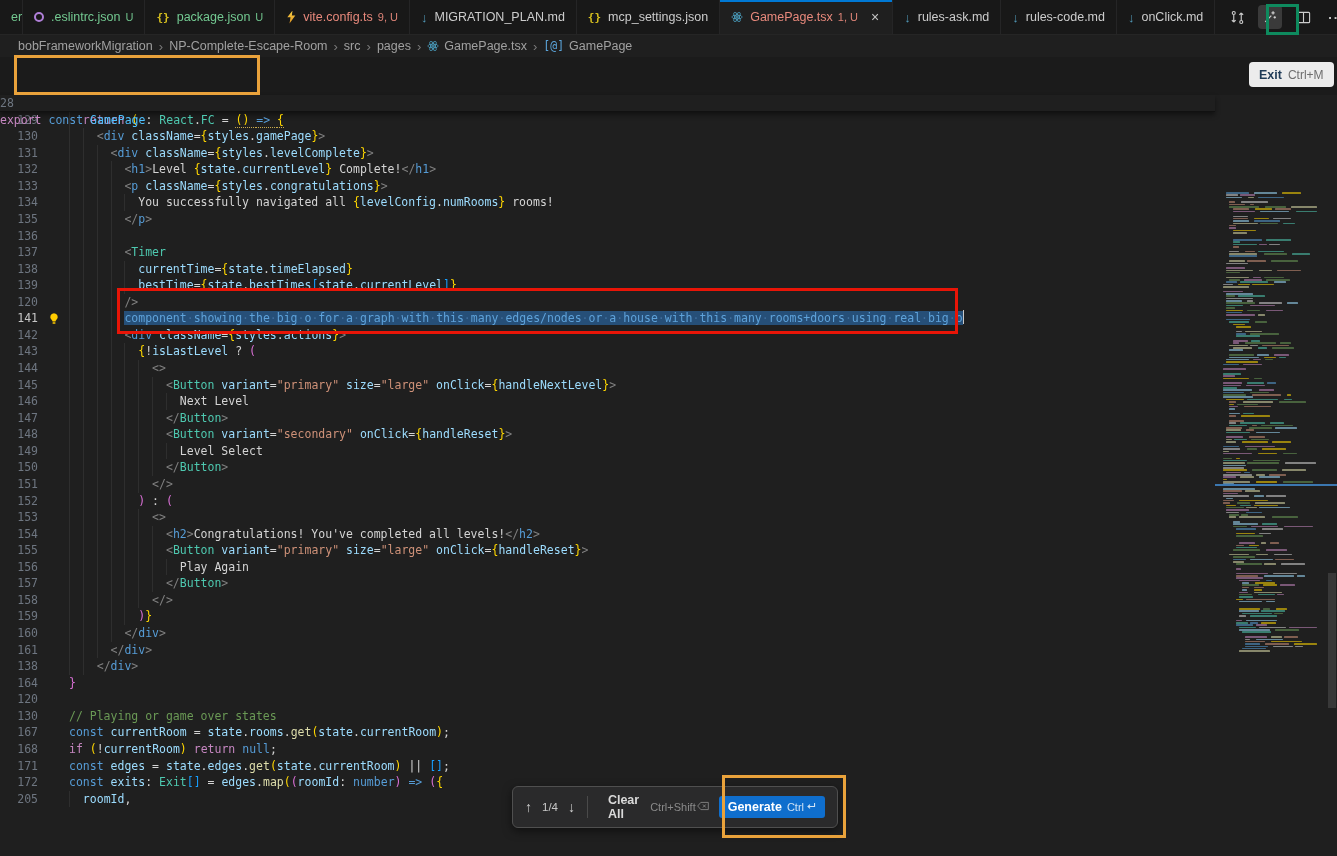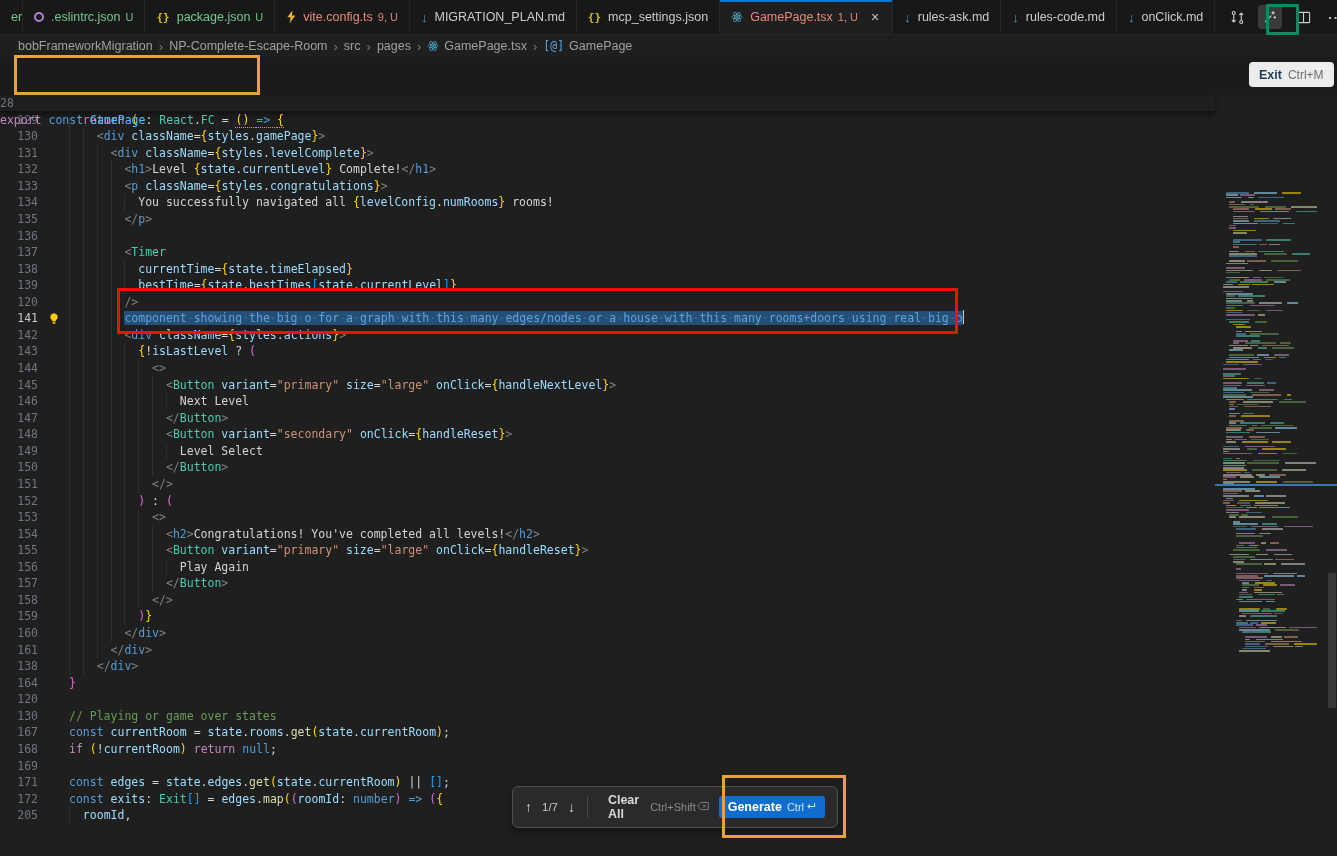--- a/index.html
+++ b/index.html
@@ -290,21 +290,20 @@
         <div class="line"><span class="ln">158</span><span class="glyph"></span><span class="lc"><span class="guide" style="left: 0ch;"></span><span class="guide" style="left: 2ch;"></span><span class="guide" style="left: 4ch;"></span><span class="guide" style="left: 6ch;"></span><span class="guide" style="left: 8ch;"></span><span class="guide" style="left: 10ch;"></span><span>            </span><span style="color: rgb(128, 128, 128);">&lt;/&gt;</span></span></div>
         <div class="line"><span class="ln">159</span><span class="glyph"></span><span class="lc"><span class="guide" style="left: 0ch;"></span><span class="guide" style="left: 2ch;"></span><span class="guide" style="left: 4ch;"></span><span class="guide" style="left: 6ch;"></span><span class="guide" style="left: 8ch;"></span><span>          </span><span style="color: rgb(218, 112, 214);">)</span><span style="color: rgb(255, 215, 0);">}</span></span></div>
         <div class="line"><span class="ln">160</span><span class="glyph"></span><span class="lc"><span class="guide" style="left: 0ch;"></span><span class="guide" style="left: 2ch;"></span><span class="guide" style="left: 4ch;"></span><span class="guide" style="left: 6ch;"></span><span>        </span><span style="color: rgb(128, 128, 128);">&lt;/</span><span style="color: rgb(86, 156, 214);">div</span><span style="color: rgb(128, 128, 128);">&gt;</span></span></div>
         <div class="line"><span class="ln">161</span><span class="glyph"></span><span class="lc"><span class="guide" style="left: 0ch;"></span><span class="guide" style="left: 2ch;"></span><span class="guide" style="left: 4ch;"></span><span>      </span><span style="color: rgb(128, 128, 128);">&lt;/</span><span style="color: rgb(86, 156, 214);">div</span><span style="color: rgb(128, 128, 128);">&gt;</span></span></div>
         <div class="line"><span class="ln">138</span><span class="glyph"></span><span class="lc"><span class="guide" style="left: 0ch;"></span><span class="guide" style="left: 2ch;"></span><span>    </span><span style="color: rgb(128, 128, 128);">&lt;/</span><span style="color: rgb(86, 156, 214);">div</span><span style="color: rgb(128, 128, 128);">&gt;</span></span></div>
         <div class="line"><span class="ln">164</span><span class="glyph"></span><span class="lc"><span></span><span style="color: rgb(218, 112, 214);">}</span></span></div>
         <div class="line"><span class="ln">120</span><span class="glyph"></span><span class="lc"><span></span></span></div>
         <div class="line"><span class="ln">130</span><span class="glyph"></span><span class="lc"><span></span><span style="color: rgb(106, 153, 85);">// Playing or game over states</span></span></div>
         <div class="line"><span class="ln">167</span><span class="glyph"></span><span class="lc"><span></span><span style="color: rgb(86, 156, 214);">const</span><span style="color: rgb(212, 212, 212);"> </span><span style="color: rgb(156, 220, 254);">currentRoom</span><span style="color: rgb(212, 212, 212);"> = </span><span style="color: rgb(156, 220, 254);">state</span><span style="color: rgb(212, 212, 212);">.</span><span style="color: rgb(156, 220, 254);">rooms</span><span style="color: rgb(212, 212, 212);">.</span><span style="color: rgb(220, 220, 170);">get</span><span style="color: rgb(255, 215, 0);">(</span><span style="color: rgb(156, 220, 254);">state</span><span style="color: rgb(212, 212, 212);">.</span><span style="color: rgb(156, 220, 254);">currentRoom</span><span style="color: rgb(255, 215, 0);">)</span><span style="color: rgb(212, 212, 212);">;</span></span></div>
         <div class="line"><span class="ln">168</span><span class="glyph"></span><span class="lc"><span></span><span style="color: rgb(197, 134, 192);">if</span><span style="color: rgb(212, 212, 212);"> </span><span style="color: rgb(255, 215, 0);">(</span><span style="color: rgb(212, 212, 212);">!</span><span style="color: rgb(156, 220, 254);">currentRoom</span><span style="color: rgb(255, 215, 0);">)</span><span style="color: rgb(212, 212, 212);"> </span><span style="color: rgb(197, 134, 192);">return</span><span style="color: rgb(212, 212, 212);"> </span><span style="color: rgb(86, 156, 214);">null</span><span style="color: rgb(212, 212, 212);">;</span></span></div>
-        <div class="line"><span class="ln">169</span><span class="glyph"></span><span class="lc"><span></span></span></div>
         <div class="line"><span class="ln">171</span><span class="glyph"></span><span class="lc"><span></span><span style="color: rgb(86, 156, 214);">const</span><span style="color: rgb(212, 212, 212);"> </span><span style="color: rgb(156, 220, 254);">edges</span><span style="color: rgb(212, 212, 212);"> = </span><span style="color: rgb(156, 220, 254);">state</span><span style="color: rgb(212, 212, 212);">.</span><span style="color: rgb(156, 220, 254);">edges</span><span style="color: rgb(212, 212, 212);">.</span><span style="color: rgb(220, 220, 170);">get</span><span style="color: rgb(255, 215, 0);">(</span><span style="color: rgb(156, 220, 254);">state</span><span style="color: rgb(212, 212, 212);">.</span><span style="color: rgb(156, 220, 254);">currentRoom</span><span style="color: rgb(255, 215, 0);">)</span><span style="color: rgb(212, 212, 212);"> || </span><span style="color: rgb(23, 159, 255);">[]</span><span style="color: rgb(212, 212, 212);">;</span></span></div>
         <div class="line"><span class="ln">172</span><span class="glyph"></span><span class="lc"><span></span><span style="color: rgb(86, 156, 214);">const</span><span style="color: rgb(212, 212, 212);"> </span><span style="color: rgb(156, 220, 254);">exits</span><span style="color: rgb(212, 212, 212);">: </span><span style="color: rgb(78, 201, 176);">Exit</span><span style="color: rgb(23, 159, 255);">[]</span><span style="color: rgb(212, 212, 212);"> = </span><span style="color: rgb(156, 220, 254);">edges</span><span style="color: rgb(212, 212, 212);">.</span><span style="color: rgb(220, 220, 170);">map</span><span style="color: rgb(255, 215, 0);">(</span><span style="color: rgb(218, 112, 214);">(</span><span style="color: rgb(156, 220, 254);">roomId</span><span style="color: rgb(212, 212, 212);">: </span><span style="color: rgb(86, 156, 214);">number</span><span style="color: rgb(218, 112, 214);">)</span><span style="color: rgb(212, 212, 212);"> </span><span style="color: rgb(86, 156, 214);">=&gt;</span><span style="color: rgb(212, 212, 212);"> </span><span style="color: rgb(218, 112, 214);">(</span><span style="color: rgb(255, 215, 0);">{</span></span></div>
         <div class="line"><span class="ln">205</span><span class="glyph"></span><span class="lc"><span class="guide" style="left: 0ch;"></span><span>  </span><span style="color: rgb(156, 220, 254);">roomId</span><span style="color: rgb(212, 212, 212);">,</span></span></div>
       </div>
     <div id="minimap">
         <div class="mseg" style="left: 5.2px; top: 2px; width: 23.0589px; background: rgb(86, 156, 214);"></div>
         <div class="mseg" style="left: 32.5074px; top: 2px; width: 23.6754px; background: rgb(156, 220, 254);"></div>
         <div class="mseg" style="left: 60.6373px; top: 2px; width: 19.7172px; background: rgb(255, 215, 0);"></div>
         <div class="mseg" style="left: 5.2px; top: 4.35px; width: 11.3259px; background: rgb(212, 212, 212);"></div>
         <div class="mseg" style="left: 19.2882px; top: 4.35px; width: 15.1366px; background: rgb(197, 134, 192);"></div>
@@ -638,21 +637,21 @@
         <div class="mseg" style="left: 74.2032px; top: 455.55px; width: 7.8654px; background: rgb(212, 212, 212);"></div>
         <div class="mseg" style="left: 21.2px; top: 457.9px; width: 23.5156px; background: rgb(86, 156, 214);"></div>
         <div class="mseg" style="left: 18px; top: 460.25px; width: 30.8889px; background: rgb(220, 220, 170);"></div>
       </div>
     <div id="overview-line"></div>
     <div id="vscroll"></div>
   </div>
 
   <div id="find-widget">
     <span class="arrow">↑</span>
-    <span class="counter">1/7</span>
+    <span class="counter">1/4</span>
     <span class="arrow">↓</span>
     <span class="divider"></span>
     <span id="clear-all">
       <span class="t">Clear All</span>
       <span class="sc">
           <span>Ctrl+Shift</span>
           <span id="bs-icon"><span style="display: inline-flex;">
               <svg width="12" height="10" viewBox="0 0 14 10" fill="none" stroke="#8a8a8a" stroke-width="1">
                 <path d="M4.5 0.8 H13.2 V9.2 H4.5 L0.8 5 Z"></path>
                 <path d="M7 3.3 l3.2 3.4 M10.2 3.3 L7 6.7"></path>

